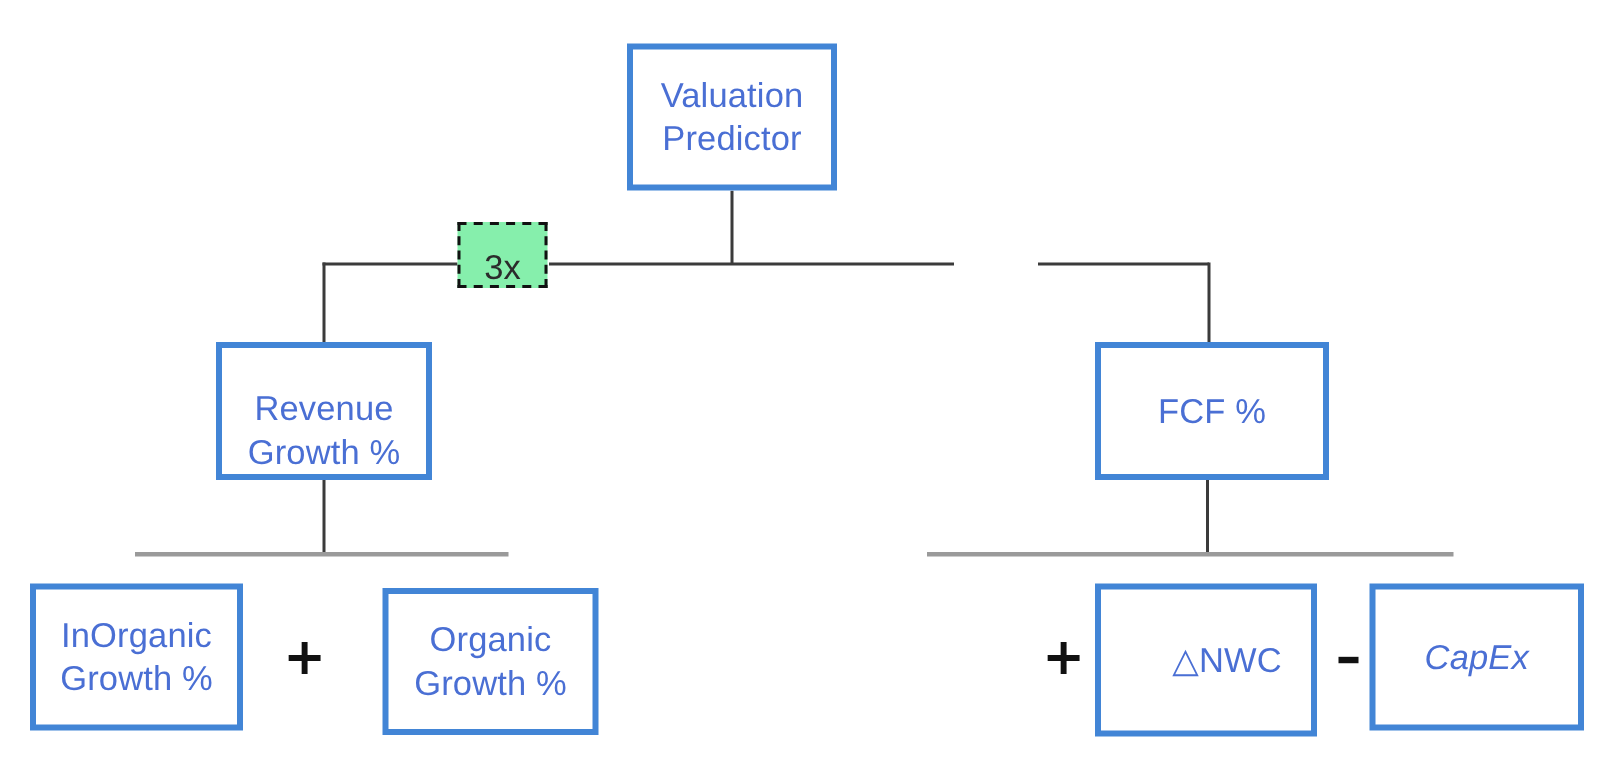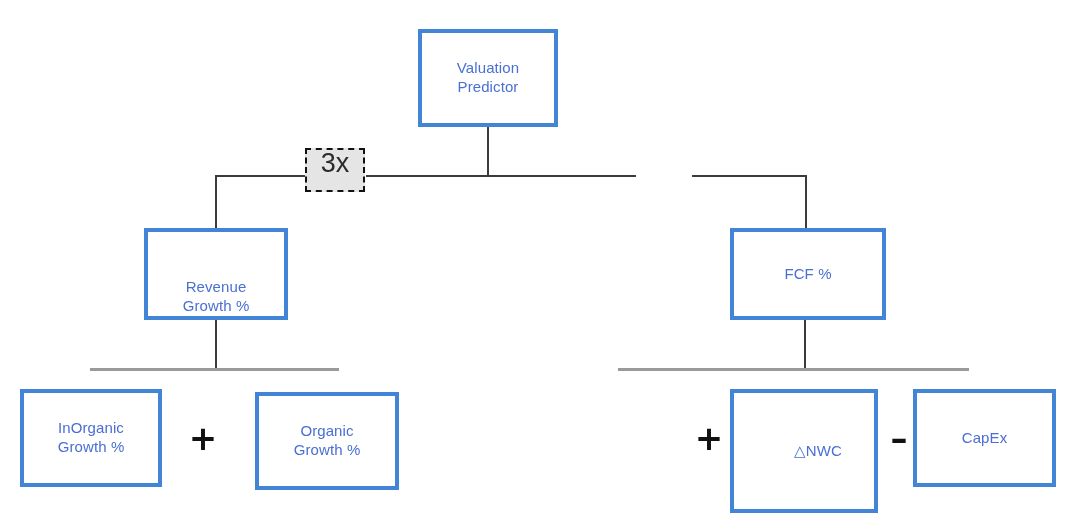--- a/index.html
+++ b/index.html
@@ -22,41 +22,41 @@
   .node {
     position: absolute;
     box-sizing: border-box;
     background: #ffffff;
     border: 4px solid #4285d6;
     color: #4a6fd4;
     display: flex;
     align-items: center;
     justify-content: center;
     text-align: center;
-    font-size: 15px;
+    font-size: 23px;
     line-height: 1.26;
     letter-spacing: 0.1px;
     z-index: 4;
   }
   .node span {
     display: block;
     white-space: pre-line;
   }
 
   
   .mult {
     position: absolute;
     box-sizing: border-box;
-    background: #e5e5e5;
+    background: #86efac;
     border: 2.5px dashed #111111;
     color: #2b2b2b;
     display: flex;
-    align-items: flex-start;
+    align-items: flex-end;
     justify-content: center;
-    font-size: 27px;
+    font-size: 23px;
     line-height: 1;
     z-index: 6;
   }
 
   
   .ln {
     position: absolute;
     background: #3b3b3b;
     z-index: 2;
   }
@@ -133,25 +133,25 @@
   <div class="node" style="left:255px; top:392px; width:144px; height:98px;">
     <span>Organic
 Growth %</span>
   </div>
 
 
   <div class="op op-plus" style="left:690px; top:419px; width:38px; height:38px;">
     <span>+</span>
   </div>
 
-  <div class="node" style="left:730px; top:389px; width:148px; height:124px;padding-left:28px;">
+  <div class="node" style="left:730px; top:389px; width:148px; height:102px;padding-left:28px;">
     <span>△NWC</span>
   </div>
 
   <div class="op op-minus" style="left:882px; top:419px; width:34px; height:38px;">
     <span>–</span>
   </div>
 
-  <div class="node" style="left:913px; top:389px; width:143px; height:98px;">
+  <div class="node" style="left:913px; top:389px; width:143px; height:98px;font-style:italic;">
     <span>CapEx</span>
   </div>
 
 </div>
 
 </body></html>

